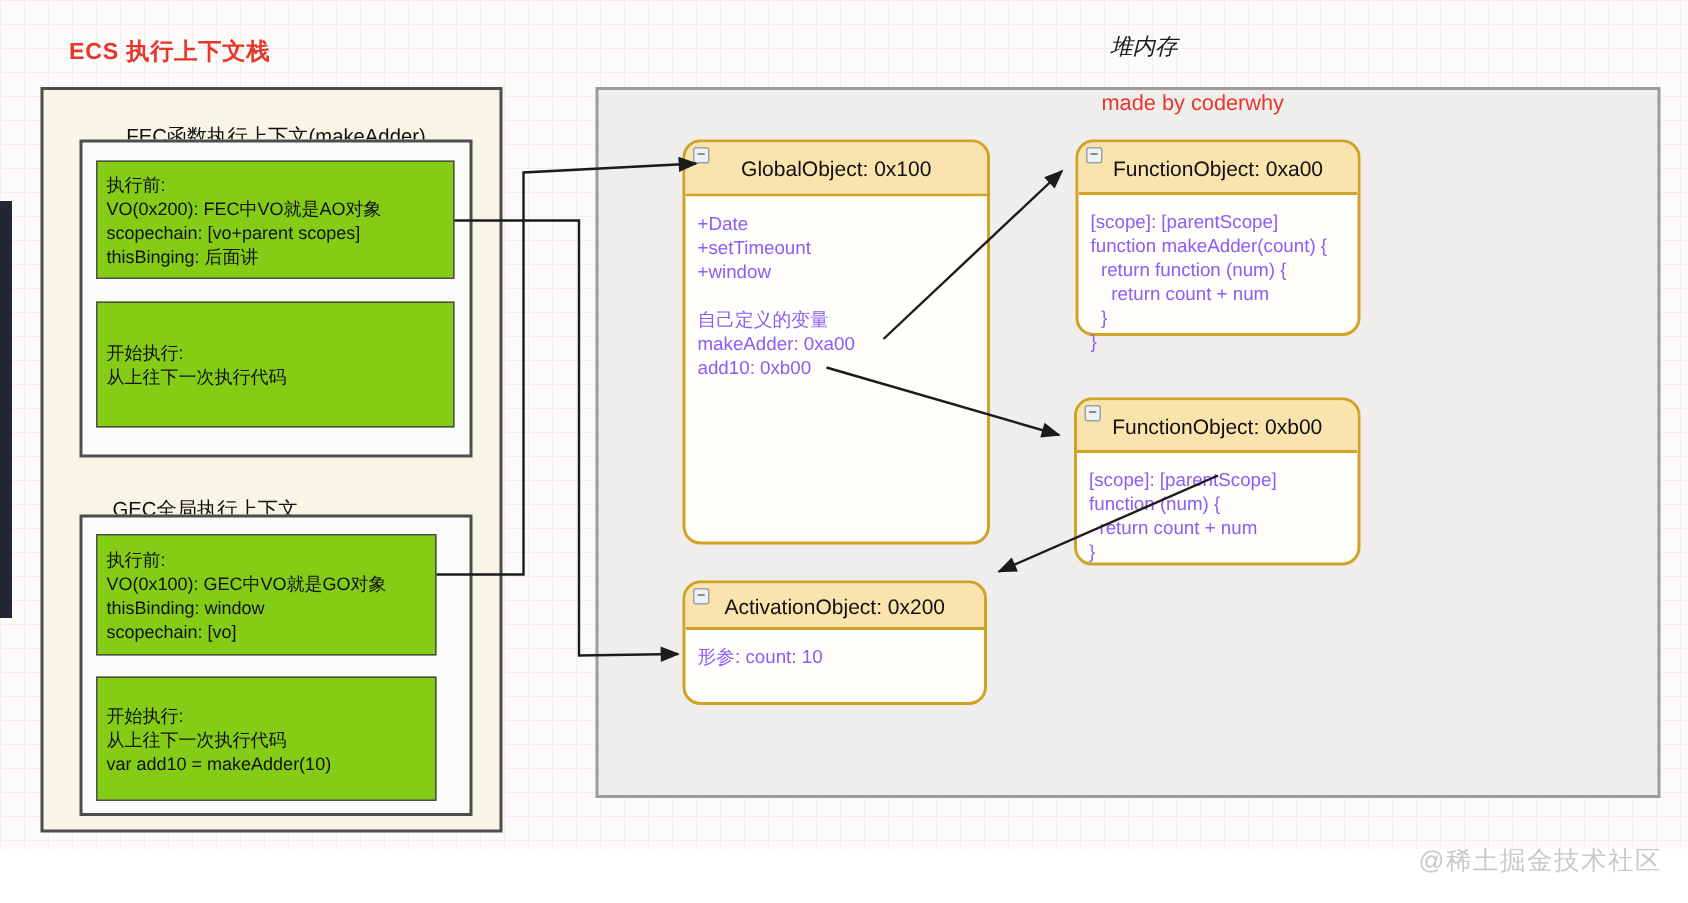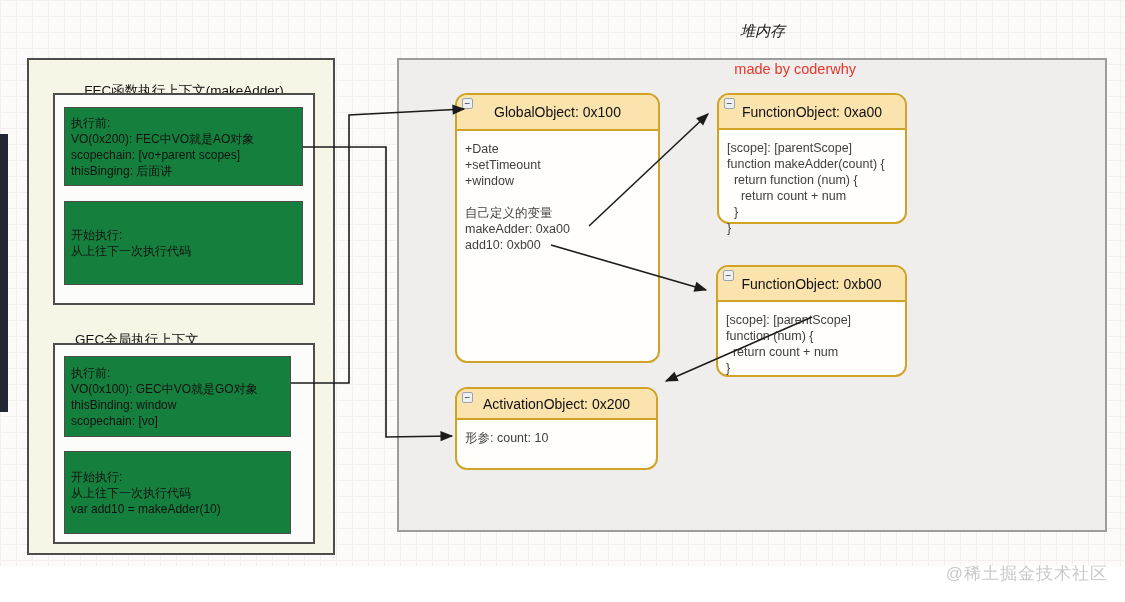--- a/index.html
+++ b/index.html
@@ -29,21 +29,21 @@
   .credit { left:696px; top:61px; width:160px; text-align:right; font-size:14.5px; color:#e7362c; }
 
   .ecs-container { left:27px; top:58px; width:308px; height:497px; background:#f7f5e6; border:2px solid #4d4d4d; box-sizing:border-box; }
   .group-title { font-size:13.5px; color:#111;margin-top:12px; }
   .fec-title { left:53px; top:70px; width:262px; text-align:center; }
   .gec-title { left:75px; top:319px; }
   .stack-box { background:#fcfcfa; border:2px solid #4d4d4d; box-sizing:border-box; }
   .fec-box { left:53px; top:93px; width:262px; height:212px; }
   .gec-box { left:53px; top:343px; width:262px; height:201px; }
   .inner-box {
-    background:#15803d; border:1.5px solid #4d4d4d; box-sizing:border-box;
+    background:#84cc16; border:1.5px solid #4d4d4d; box-sizing:border-box;
     display:flex; flex-direction:column; justify-content:center;
     padding:4px 6px; font-size:12px; color:#111;
   }
   .inner-box .iline { line-height:16px; min-height:16px; white-space:pre; }
   .fec-before { left:64px; top:107px; width:239px; height:79px; }
   .fec-start  { left:64px; top:201px; width:239px; height:84px; }
   .gec-before { left:64px; top:356px; width:227px; height:81px; }
   .gec-start  { left:64px; top:451px; width:227px; height:83px; }
 
   .heap-container { left:397px; top:58px; width:710px; height:474px; background:#efeeec; border:2px solid #9c9c9c; box-sizing:border-box; }
@@ -53,21 +53,21 @@
     background:#fbe3ae; border-bottom:2px solid #d0a226;
     border-radius:10px 10px 0 0;
     display:flex; align-items:center; justify-content:center;
     font-size:14px; color:#111; position:relative;
   }
   .collapse-btn {
     position:absolute; left:5px; top:3px; width:11px; height:11px;
     background:#eef1f2; border:1px solid #97a4ad; border-radius:2px;
     font-size:10px; line-height:9px; text-align:center; color:#333; box-sizing:border-box;
   }
-  .obj-body { padding:10px 8px 0 8px; font-size:12.5px; color:#404040; }
+  .obj-body { padding:10px 8px 0 8px; font-size:12.5px; color:#8b5cf6; }
   .obj-body .oline { line-height:16px; min-height:16px; white-space:pre; }
 
   .global-object { left:455px; top:93px;  width:205px; height:270px; }
   .global-object .obj-header { height:34px; }
   .fo-a00 { left:717px; top:93px;  width:190px; height:131px; }
   .fo-a00 .obj-header { height:33px; }
   .fo-b00 { left:716px; top:265px; width:191px; height:112px; }
   .fo-b00 .obj-header { height:33px; }
   .activation { left:455px; top:387px; width:203px; height:83px; }
   .activation .obj-header { height:29px; }
@@ -76,20 +76,21 @@
   .watermark { right:17px; top:562px; font-size:17px; color:#c9c9c9; letter-spacing:1px; }
 </style>
 </head>
 <body>
 
 <div class="canvas">
 
   <div class="abs grid"></div>
   <div class="abs dark-strip"></div>
 
+  <div class="abs ecs-title">ECS 执行上下文栈</div>
   <div class="abs heap-title">堆内存</div>
 
   <div class="abs ecs-container"></div>
 
   <div class="abs group-title fec-title">FEC函数执行上下文(makeAdder)</div>
   <div class="abs stack-box fec-box"></div>
   <div class="abs inner-box fec-before">
     <div class="iline">执行前:</div>
     <div class="iline">VO(0x200): FEC中VO就是AO对象</div>
     <div class="iline">scopechain: [vo+parent scopes]</div>

